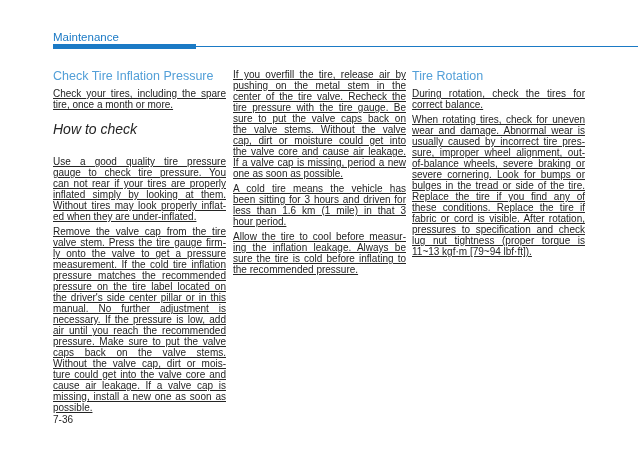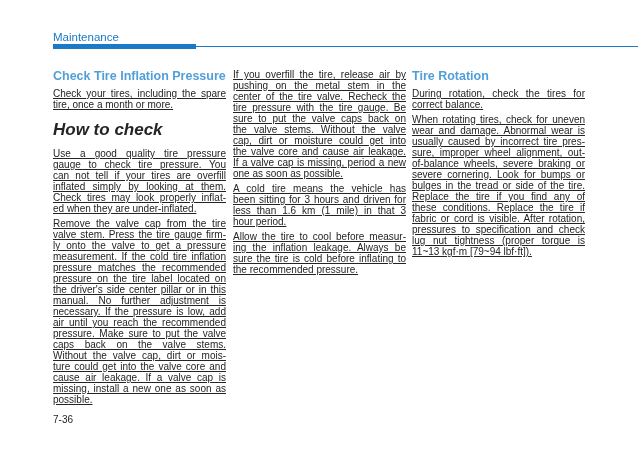--- a/index.html
+++ b/index.html
@@ -50,32 +50,32 @@
     color: var(--body-text);
     font-size: 10px;
     line-height: 11px;
   }
   .col-1 { left: 53px; }
   .col-2 { left: 233px; }
   .col-3 { left: 412px; }
   .heading {
     font-size: 12.5px;
     line-height: 14px;
-    font-weight: 700;
+    font-weight: 400;
     color: var(--heading-blue);
     margin-bottom: 5px;
   }
   .subheading {
-    font-size: 17px;
+    font-size: 14px;
     line-height: 13px;
-    font-weight: 700;
+    font-weight: 400;
     font-style: italic;
     color: var(--body-text);
     margin-top: 13px;
-    margin-bottom: 12px;
+    margin-bottom: 20px;
   }
   .para { margin-bottom: 4px; text-decoration: underline; }
   .line { text-align: left; }
   .line.just {
     text-align: justify;
     text-align-last: justify;
   }
   .page-number {
     position: absolute;
     left: 53px;
@@ -95,23 +95,23 @@
   <div class="col col-1">
       <div class="heading">Check Tire Inflation Pressure</div>
       <div class="para">
         <div class="line just">Check your tires, including the spare</div>
         <div class="line">tire, once a month or more.</div>
       </div>
       <div class="subheading">How to check</div>
       <div class="para">
         <div class="line just">Use a good quality tire pressure</div>
         <div class="line just">gauge to check tire pressure. You</div>
-        <div class="line just">can not tell if your tires are overfill</div>
+        <div class="line just">can not rear if your tires are properly</div>
         <div class="line just">inflated simply by looking at them.</div>
-        <div class="line just">Check tires may look properly inflat-</div>
+        <div class="line just">Without tires may look properly inflat-</div>
         <div class="line">ed when they are under-inflated.</div>
       </div>
       <div class="para">
         <div class="line just">Remove the valve cap from the tire</div>
         <div class="line just">valve stem. Press the tire gauge firm-</div>
         <div class="line just">ly onto the valve to get a pressure</div>
         <div class="line just">measurement. If the cold tire inflation</div>
         <div class="line just">pressure matches the recommended</div>
         <div class="line just">pressure on the tire label located on</div>
         <div class="line just">the driver's side center pillar or in this</div>

